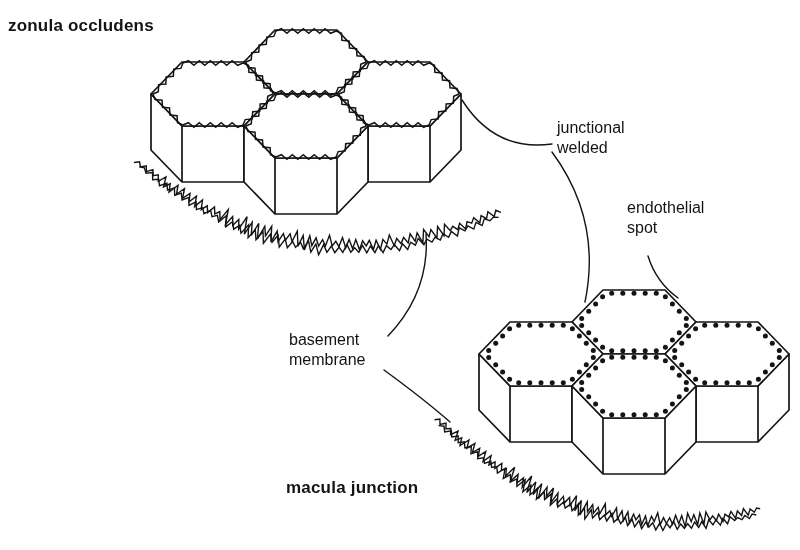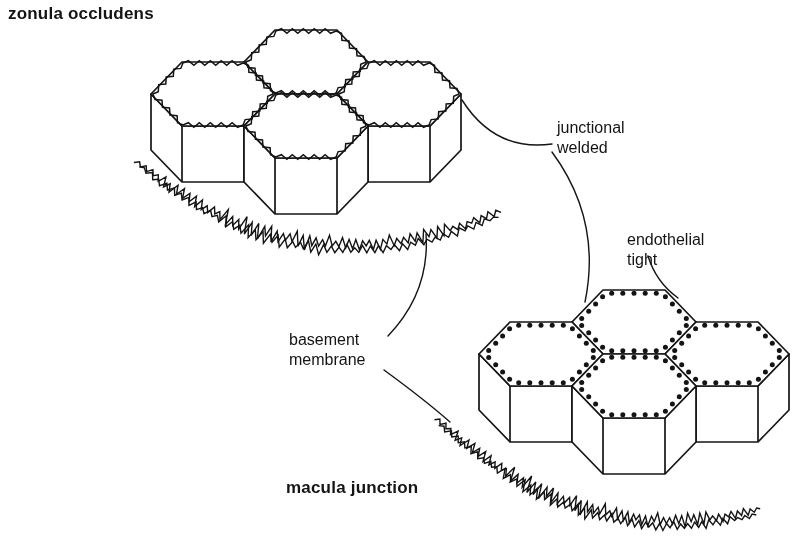--- a/index.html
+++ b/index.html
@@ -171,32 +171,32 @@
       </g>
     <g id="leaders">
         <path d="M552,144 Q495,152 462,100" fill="none" stroke="#141414" stroke-width="1.4" stroke-linecap="round"></path>
         <path d="M552,152 Q602,220 585,302" fill="none" stroke="#141414" stroke-width="1.4" stroke-linecap="round"></path>
         <path d="M648,256 Q656,282 678,298" fill="none" stroke="#141414" stroke-width="1.4" stroke-linecap="round"></path>
         <path d="M388,336 Q430,292 426,234" fill="none" stroke="#141414" stroke-width="1.4" stroke-linecap="round"></path>
         <path d="M384,370 Q425,400 450,422" fill="none" stroke="#141414" stroke-width="1.4" stroke-linecap="round"></path>
       </g>
   </svg>
 
-  <div class="lbl bold" style="left:8px;top:4px">
+  <div class="lbl bold" style="left:8px;top:16px">
     <span>zonula occludens</span>
   </div>
 
   <div class="lbl reg" style="left:557px;top:118px">
     <span>junctional</span>
     <span>welded</span>
   </div>
 
-  <div class="lbl reg" style="left:627px;top:230px">
+  <div class="lbl reg" style="left:627px;top:198px">
     <span>endothelial</span>
-    <span>tight</span>
+    <span>spot</span>
   </div>
 
   <div class="lbl reg" style="left:289px;top:330px">
     <span>basement</span>
     <span>membrane</span>
   </div>
 
   <div class="lbl bold" style="left:286px;top:478px">
     <span>macula junction</span>
   </div>

